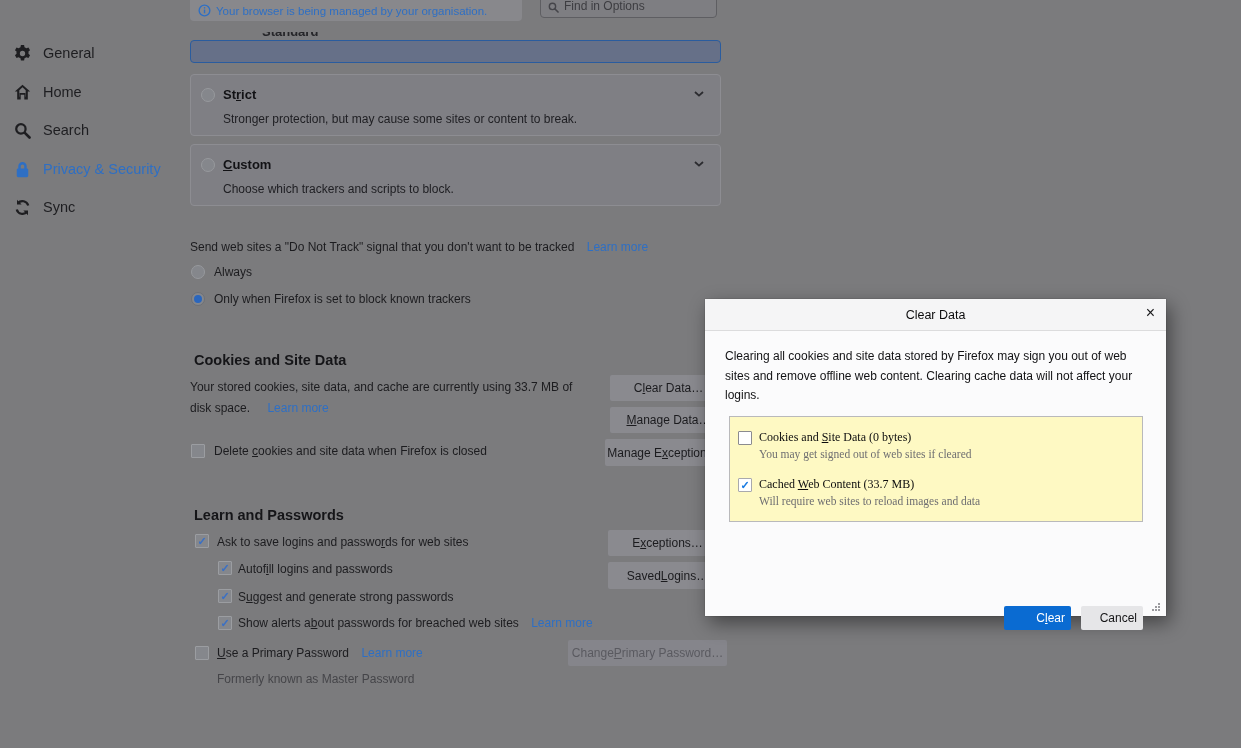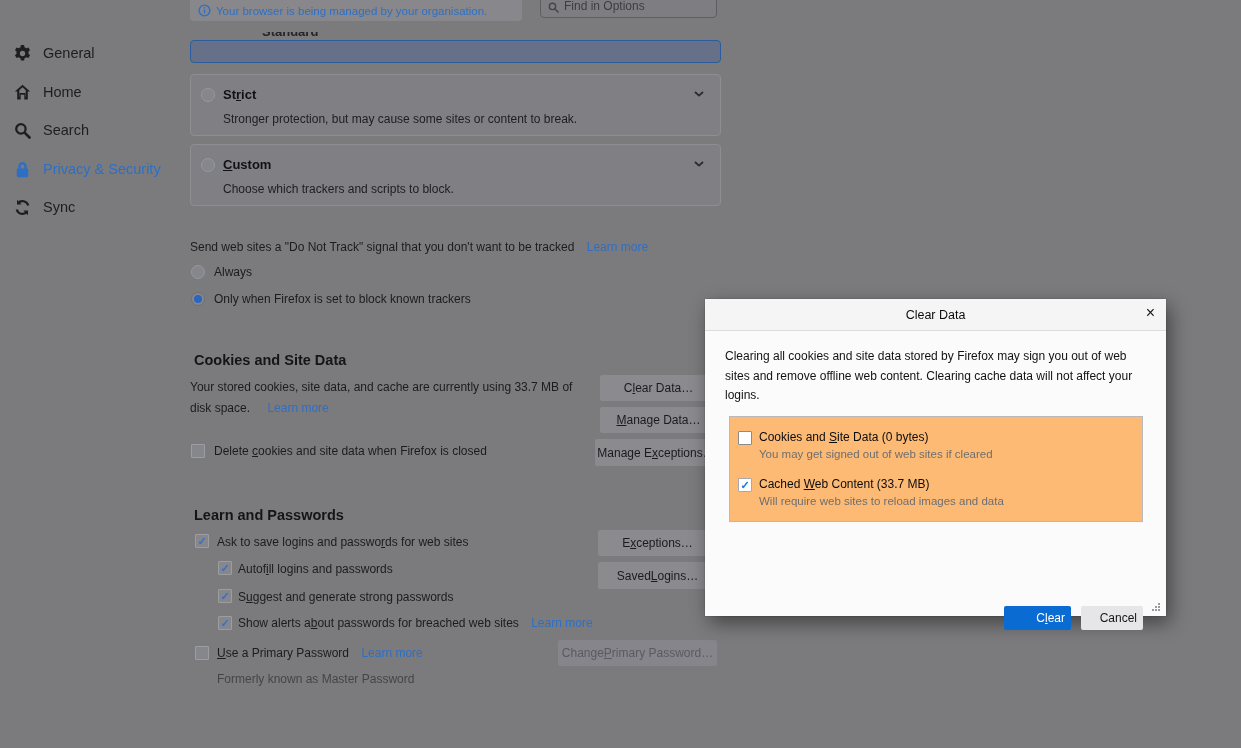--- a/index.html
+++ b/index.html
@@ -42,35 +42,35 @@
   .radio.on::after{content:"";position:absolute;left:2px;top:2px;width:8px;height:8px;
          border-radius:50%;background:#2a66bd;}
   .cb{width:14px;height:14px;background:#85878c;border:1px solid #9b9da1;box-sizing:border-box;
       position:absolute;border-radius:1px;font-size:11px;line-height:12px;text-align:center;
       font-weight:bold;color:#3b70c4;}
   .lbl{position:absolute;font-size:12px;color:#1c1c1f;white-space:nowrap;}
   .link{color:var(--link);cursor:pointer;}
   .h2{position:absolute;font-size:14.5px;font-weight:700;color:#151518;white-space:nowrap;}
   .pbtn{position:absolute;background:#8a8a8f;border:none;border-radius:2px;font-size:12px;
         color:#1b1b1e;font-family:inherit;display:flex;align-items:center;justify-content:center;
-        white-space:nowrap;}
+        white-space:nowrap;margin-left:10px;}
   .pbtn.dis{background:#85858b;color:#5a5a60;}
   u{text-underline-offset:1px;}
 
   
   .dialog{left:705px;top:299px;width:461px;height:317px;background:#fbfbfc;z-index:5;
           box-shadow:0 0 1px rgba(0,0,0,.4),4px 7px 18px rgba(0,0,0,.45);color:#0c0c0d;}
   .dlg-head{height:31px;background:#f5f5f6;border-bottom:1px solid #dcdcdd;position:relative;
             display:flex;align-items:center;justify-content:center;font-size:12.5px;color:#0c0c0d;}
   .dlg-close{position:absolute;right:11px;top:4px;font-size:16px;color:#19191b;cursor:pointer;
              line-height:20px;}
   .dlg-body{position:relative;height:286px;}
   .dlg-par{position:absolute;left:20px;top:16px;font-size:12px;line-height:19.5px;color:#121214;}
-  .dlg-list{position:absolute;left:24px;top:85px;width:414px;height:106px;background:#fdba74;
-            border:1px solid #b9b9bb;box-sizing:border-box;}
+  .dlg-list{position:absolute;left:24px;top:85px;width:414px;height:106px;background:#fef9c3;
+            border:1px solid #b9b9bb;box-sizing:border-box;font-family:Liberation Serif, serif;}
   .dcb{width:14px;height:14px;background:#fff;border:1px solid #8b8b8f;box-sizing:border-box;
        position:absolute;left:8px;border-radius:1px;font-size:11px;line-height:12px;
        text-align:center;font-weight:bold;color:var(--accent);}
   .dcb.on{border-color:#a9a9ad;}
   .dlg-item-lbl{position:absolute;left:29px;font-size:12px;color:#0c0c0d;white-space:nowrap;}
   .dlg-item-sub{position:absolute;left:29px;font-size:11.5px;color:#6e6e71;white-space:nowrap;}
   .dbtn{position:absolute;top:275px;height:24px;border:none;border-radius:2px;font-size:12px;
         font-family:inherit;display:flex;align-items:center;justify-content:flex-end;}
   .dbtn.primary{left:299px;width:67px;background:var(--primary-btn);color:#fff;}
   .dbtn.plain{left:376px;width:62px;background:#e6e6e8;color:#151517;}

